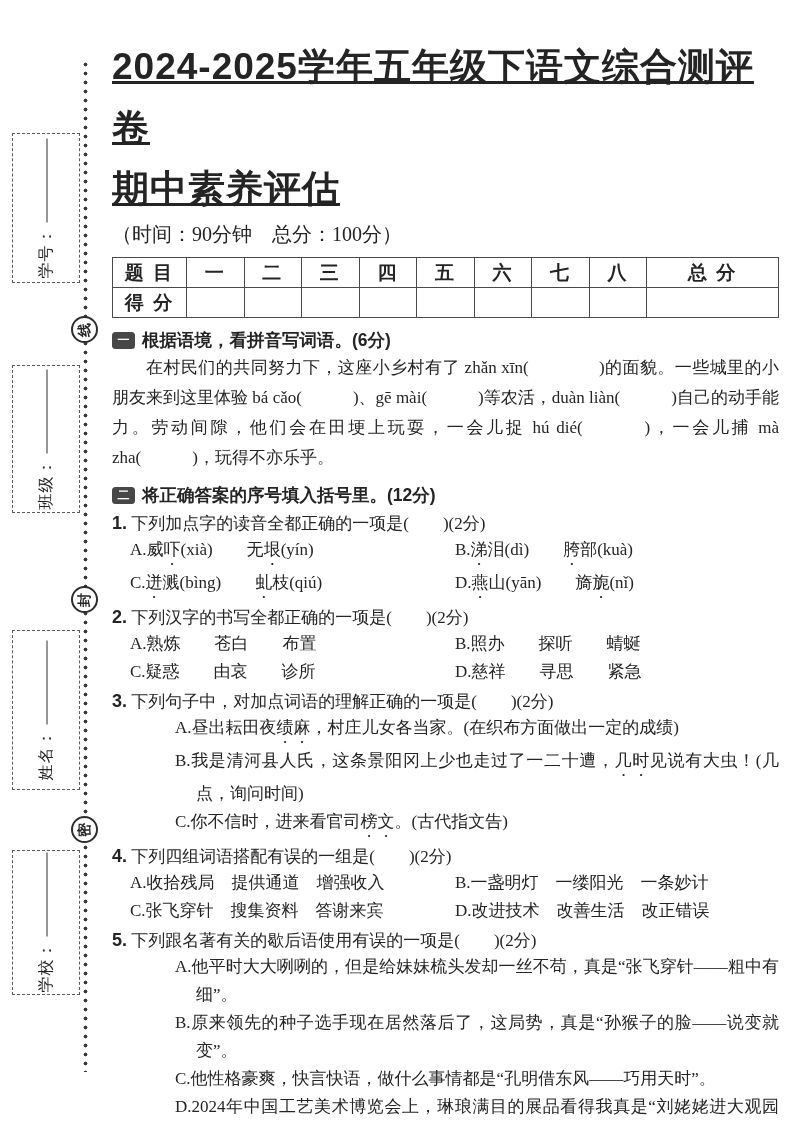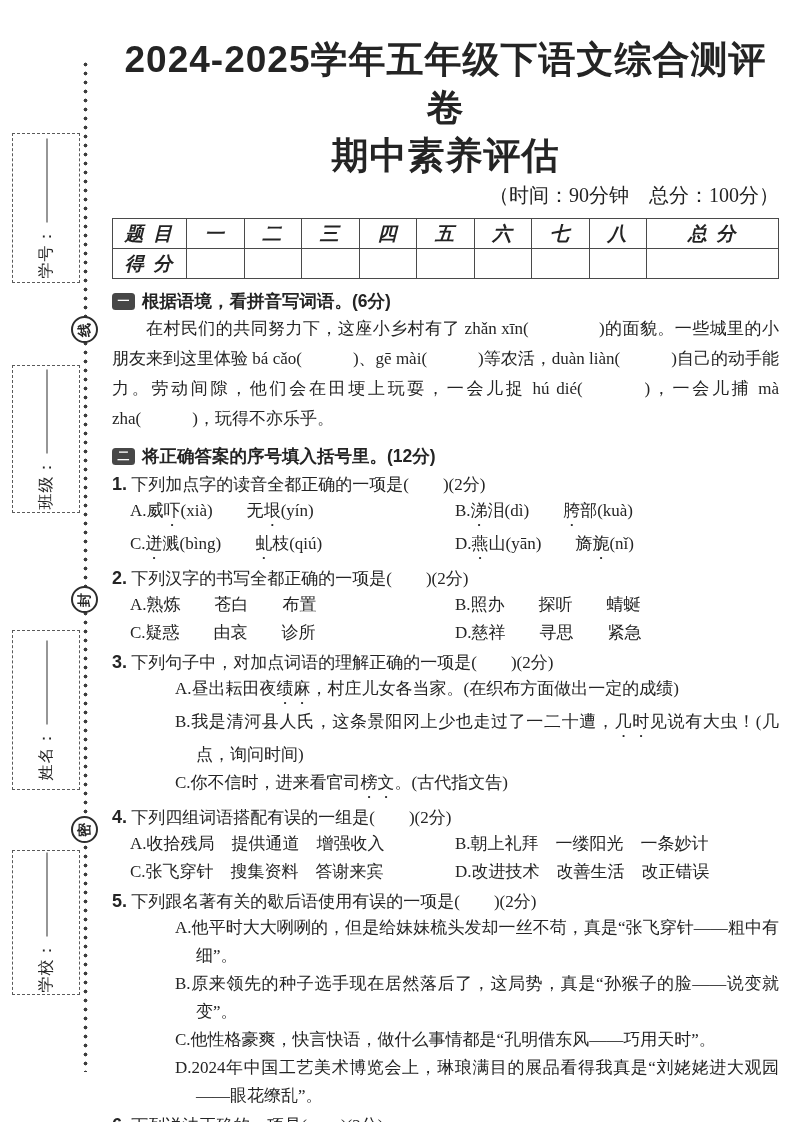--- a/index.html
+++ b/index.html
@@ -7,27 +7,27 @@
   body {
     position:relative;
     background:#ffffff;
     color:#242424;
     font-family:"Liberation Serif","DejaVu Serif",serif;
     overflow:hidden;
   }
   .content { margin:36px 14px 0 112px; }
 
   
-  .title { text-align:center; font-family:"Liberation Sans","DejaVu Sans",sans-serif;
-           font-weight:700; font-size:37px; line-height:48px; letter-spacing:1px; }
-  .meta  { text-align:right; font-size:20px; line-height:26px; margin-top:2px; }
+  .title { text-align:left; font-family:"Liberation Sans","DejaVu Sans",sans-serif;
+           font-weight:700; font-size:37px; line-height:61px; letter-spacing:1px;text-decoration:underline; }
+  .meta  { text-align:left; font-size:20px; line-height:26px; margin-top:2px; }
 
   
   table.score { width:100%; border-collapse:collapse; margin-top:10px;
-                font-family:"Liberation Sans","DejaVu Sans",sans-serif;font-style:italic; }
+                font-family:"Liberation Sans","DejaVu Sans",sans-serif; }
   table.score td { border:1.6px solid #4a4a4a; height:30px; text-align:center;
                    font-size:19px; font-weight:700; letter-spacing:2px; }
   table.score td.lab { width:74px; }
 
   
   .sec-head { margin-top:9px; font-weight:700; font-size:17.5px; line-height:26px;
               font-family:"Liberation Sans","DejaVu Sans",sans-serif; display:flex; align-items:center; }
   .badge { display:inline-flex; width:23px; height:17px; background:#474747; color:#ffffff;
            border-radius:3.5px; align-items:center; justify-content:center;
            font-size:12px; font-weight:700; margin-right:7px; flex:0 0 auto; }
@@ -184,21 +184,21 @@
       <p class="optline">B.我是清河县人氏，这条景阳冈上少也走过了一二十遭，<span class="em-dot">几</span><span class="em-dot">时</span>见说有大虫！(几点，询问时间)</p>
       <p class="optline">C.你不信时，进来看官司<span class="em-dot">榜</span><span class="em-dot">文</span>。(古代指文告)</p>
     </div>
   </div>
 
   <div class="q">
     <p class="stem"><span class="qnum">4.</span> <span>下列四组词语搭配有误的一组是(　　)(2分)</span></p>
     <div class="opts">
       <div class="optrow">
           <span class="l">A.收拾残局　提供通道　增强收入</span>
-          <span>B.朝上礼拜　一缕阳光　一条妙计</span>
+          <span>B.一盏明灯　一缕阳光　一条妙计</span>
         </div>
       <div class="optrow">
           <span class="l">C.张飞穿针　搜集资料　答谢来宾</span>
           <span>D.改进技术　改善生活　改正错误</span>
         </div>
     </div>
   </div>
 
   <div class="q">
     <p class="stem"><span class="qnum">5.</span> <span>下列跟名著有关的歇后语使用有误的一项是(　　)(2分)</span></p>

